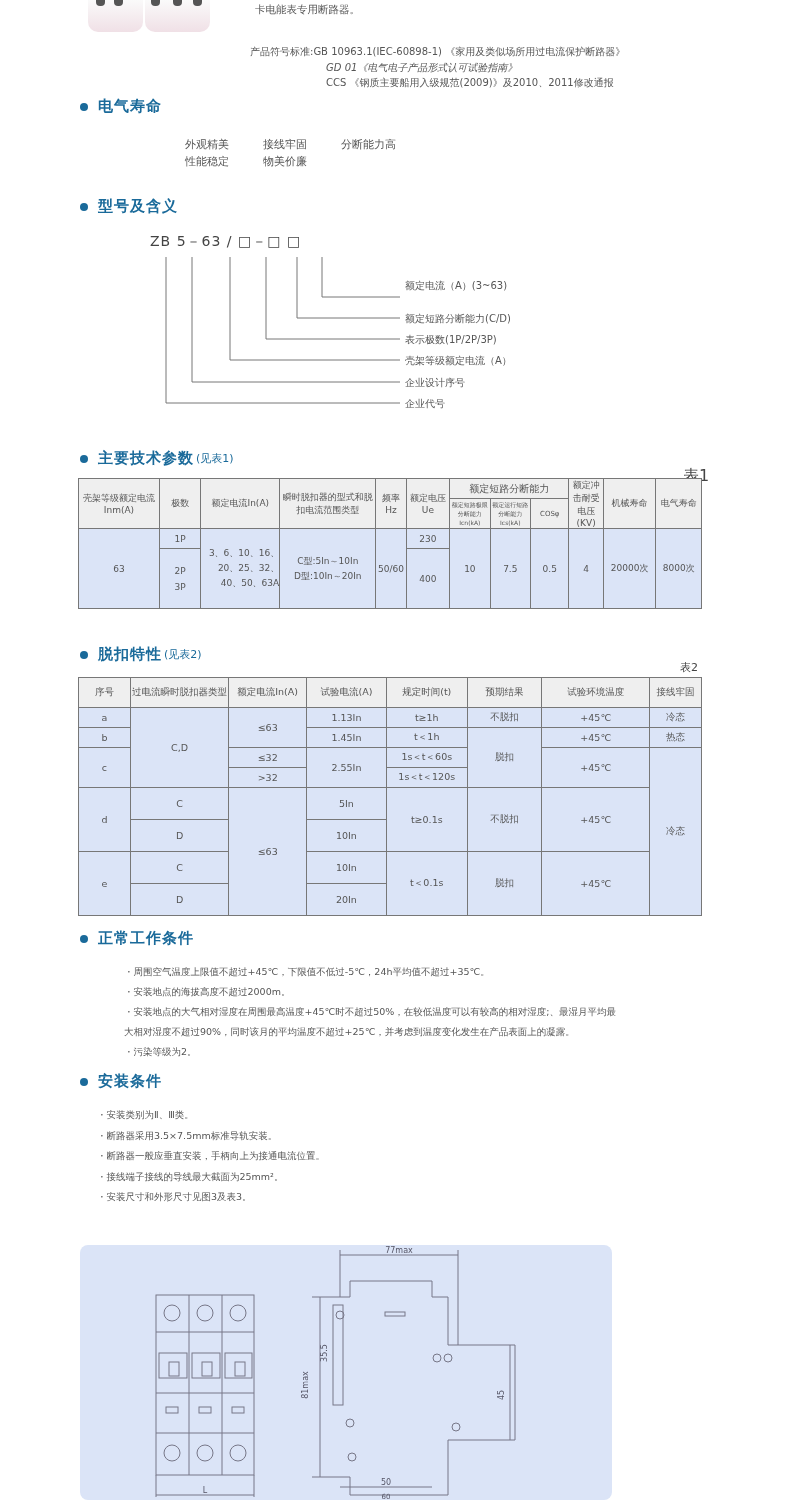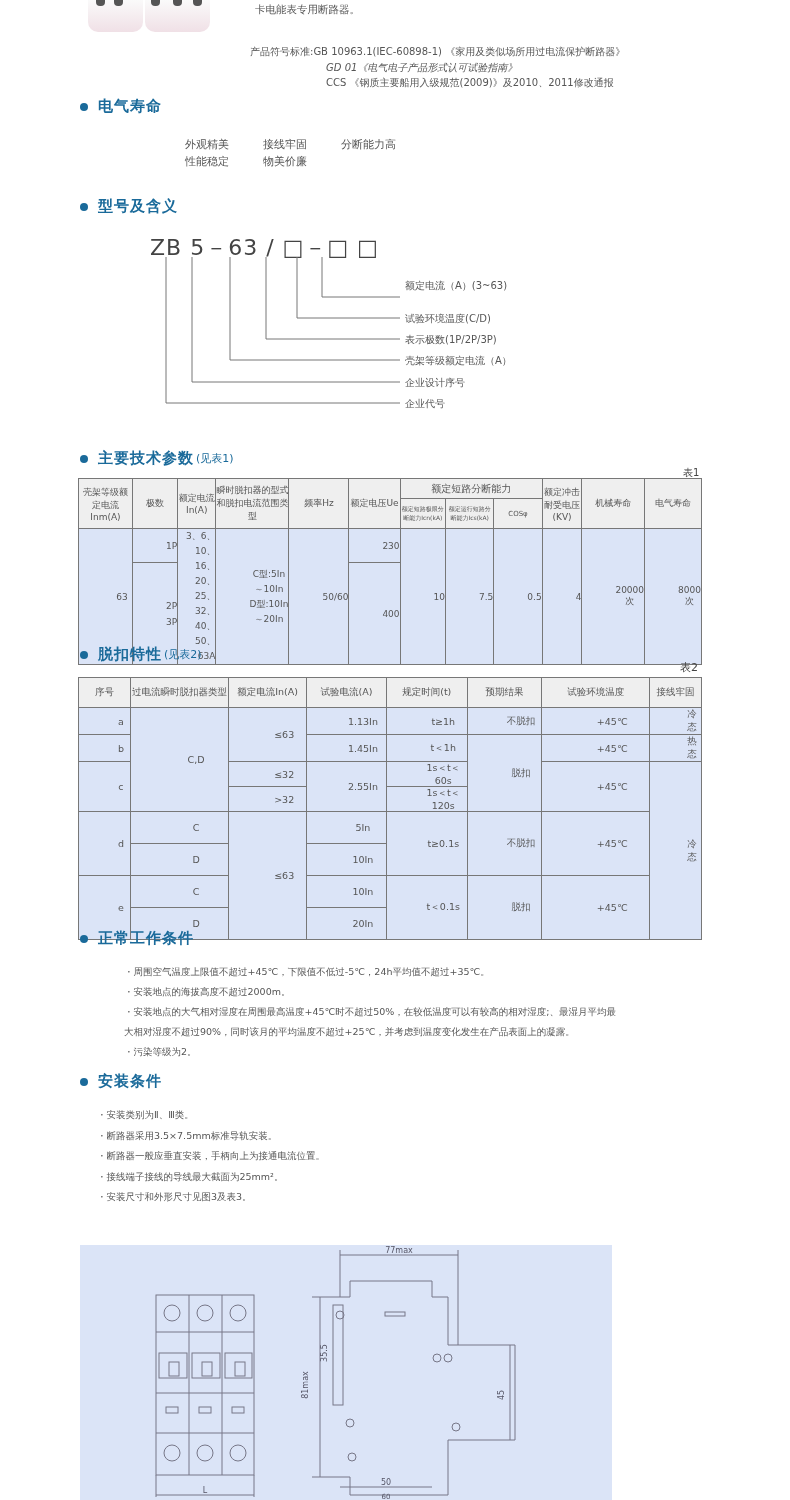--- a/index.html
+++ b/index.html
@@ -9,30 +9,30 @@
   .intro p{margin:0;}
   .std{font-size:10px;line-height:15px;color:#555;}
   .photo{position:absolute;top:0;height:32px;border-radius:0 0 10px 10px;background:linear-gradient(#fafafa,#f0e0e6);}
   .photo .dot{position:absolute;top:0;width:9px;height:6px;background:#555;border-radius:0 0 4px 4px;}
   .sec{position:absolute;left:80px;display:flex;align-items:center;}
   .bullet{width:8px;height:8px;border-radius:50%;background:#1a6a9a;margin-right:10px;}
   .sec-title{font-size:15px;color:#1a6a9a;font-weight:bold;letter-spacing:1px;}
   .sec-sub{font-size:11px;color:#1a6a9a;margin-left:2px;}
   .adv{position:absolute;left:185px;top:136px;font-size:11px;color:#555;line-height:17px;}
   .adv span{display:inline-block;width:78px;}
-  .model{position:absolute;left:150px;top:233px;font-size:22px;color:#444;letter-spacing:1px;}
+  .model{position:absolute;left:150px;top:233px;font-size:14px;color:#444;letter-spacing:1px;}
   .mlabel{position:absolute;left:405px;font-size:10px;color:#555;}
   table.t{position:absolute;border-collapse:collapse;font-size:9px;color:#555;text-align:center;}
   table.t td{border:1.5px solid #777;padding:0;}
   table.t td.h{background:#efefef;}
-  table.t td.b{background:#dbe4f7;padding-left:33px;}
-  .tcap{position:absolute;font-size:10px;color:#444;}
+  table.t td.b{background:#dbe4f7;}
+  .tcap{position:absolute;font-size:16px;color:#444;}
   .list{position:absolute;font-size:9.5px;color:#555;line-height:20px;}
   .list p{margin:0;}
-  .drawing{position:absolute;left:80px;top:1245px;width:532px;height:255px;background:#dbe4f7;}
+  .drawing{position:absolute;left:80px;top:1245px;width:532px;height:255px;background:#dbe4f7;border-radius:8px;}
 </style>
 </head>
 <body>
 
 <div class="photo" style="left:88px;width:55px;">
   <div class="dot" style="left:8px"></div>
   <div class="dot" style="left:26px"></div>
 </div>
 <div class="photo" style="left:145px;width:65px;">
   <div class="dot" style="left:6px"></div>
@@ -67,21 +67,21 @@
   <g stroke="#777" fill="none" stroke-width="1">
     <polyline points="322,257 322,297 400,297"></polyline>
     <polyline points="297,257 297,318 400,318"></polyline>
     <polyline points="266,257 266,339 400,339"></polyline>
     <polyline points="230,257 230,360 400,360"></polyline>
     <polyline points="192,257 192,382 400,382"></polyline>
     <polyline points="166,257 166,403 400,403"></polyline>
   </g>
 </svg>
 <div class="mlabel" style="top:279px">额定电流（A）(3~63)</div>
-<div class="mlabel" style="top:312px">试验环境温度(C/D)</div>
+<div class="mlabel" style="top:312px">额定短路分断能力(C/D)</div>
 <div class="mlabel" style="top:333px">表示极数(1P/2P/3P)</div>
 <div class="mlabel" style="top:354px">壳架等级额定电流（A）</div>
 <div class="mlabel" style="top:376px">企业设计序号</div>
 <div class="mlabel" style="top:397px">企业代号</div>
 
 <div class="sec" style="top:449px">
   <span class="bullet"></span>
   <span class="sec-title">主要技术参数</span>
   <span class="sec-sub">(见表1)</span>
 </div>

